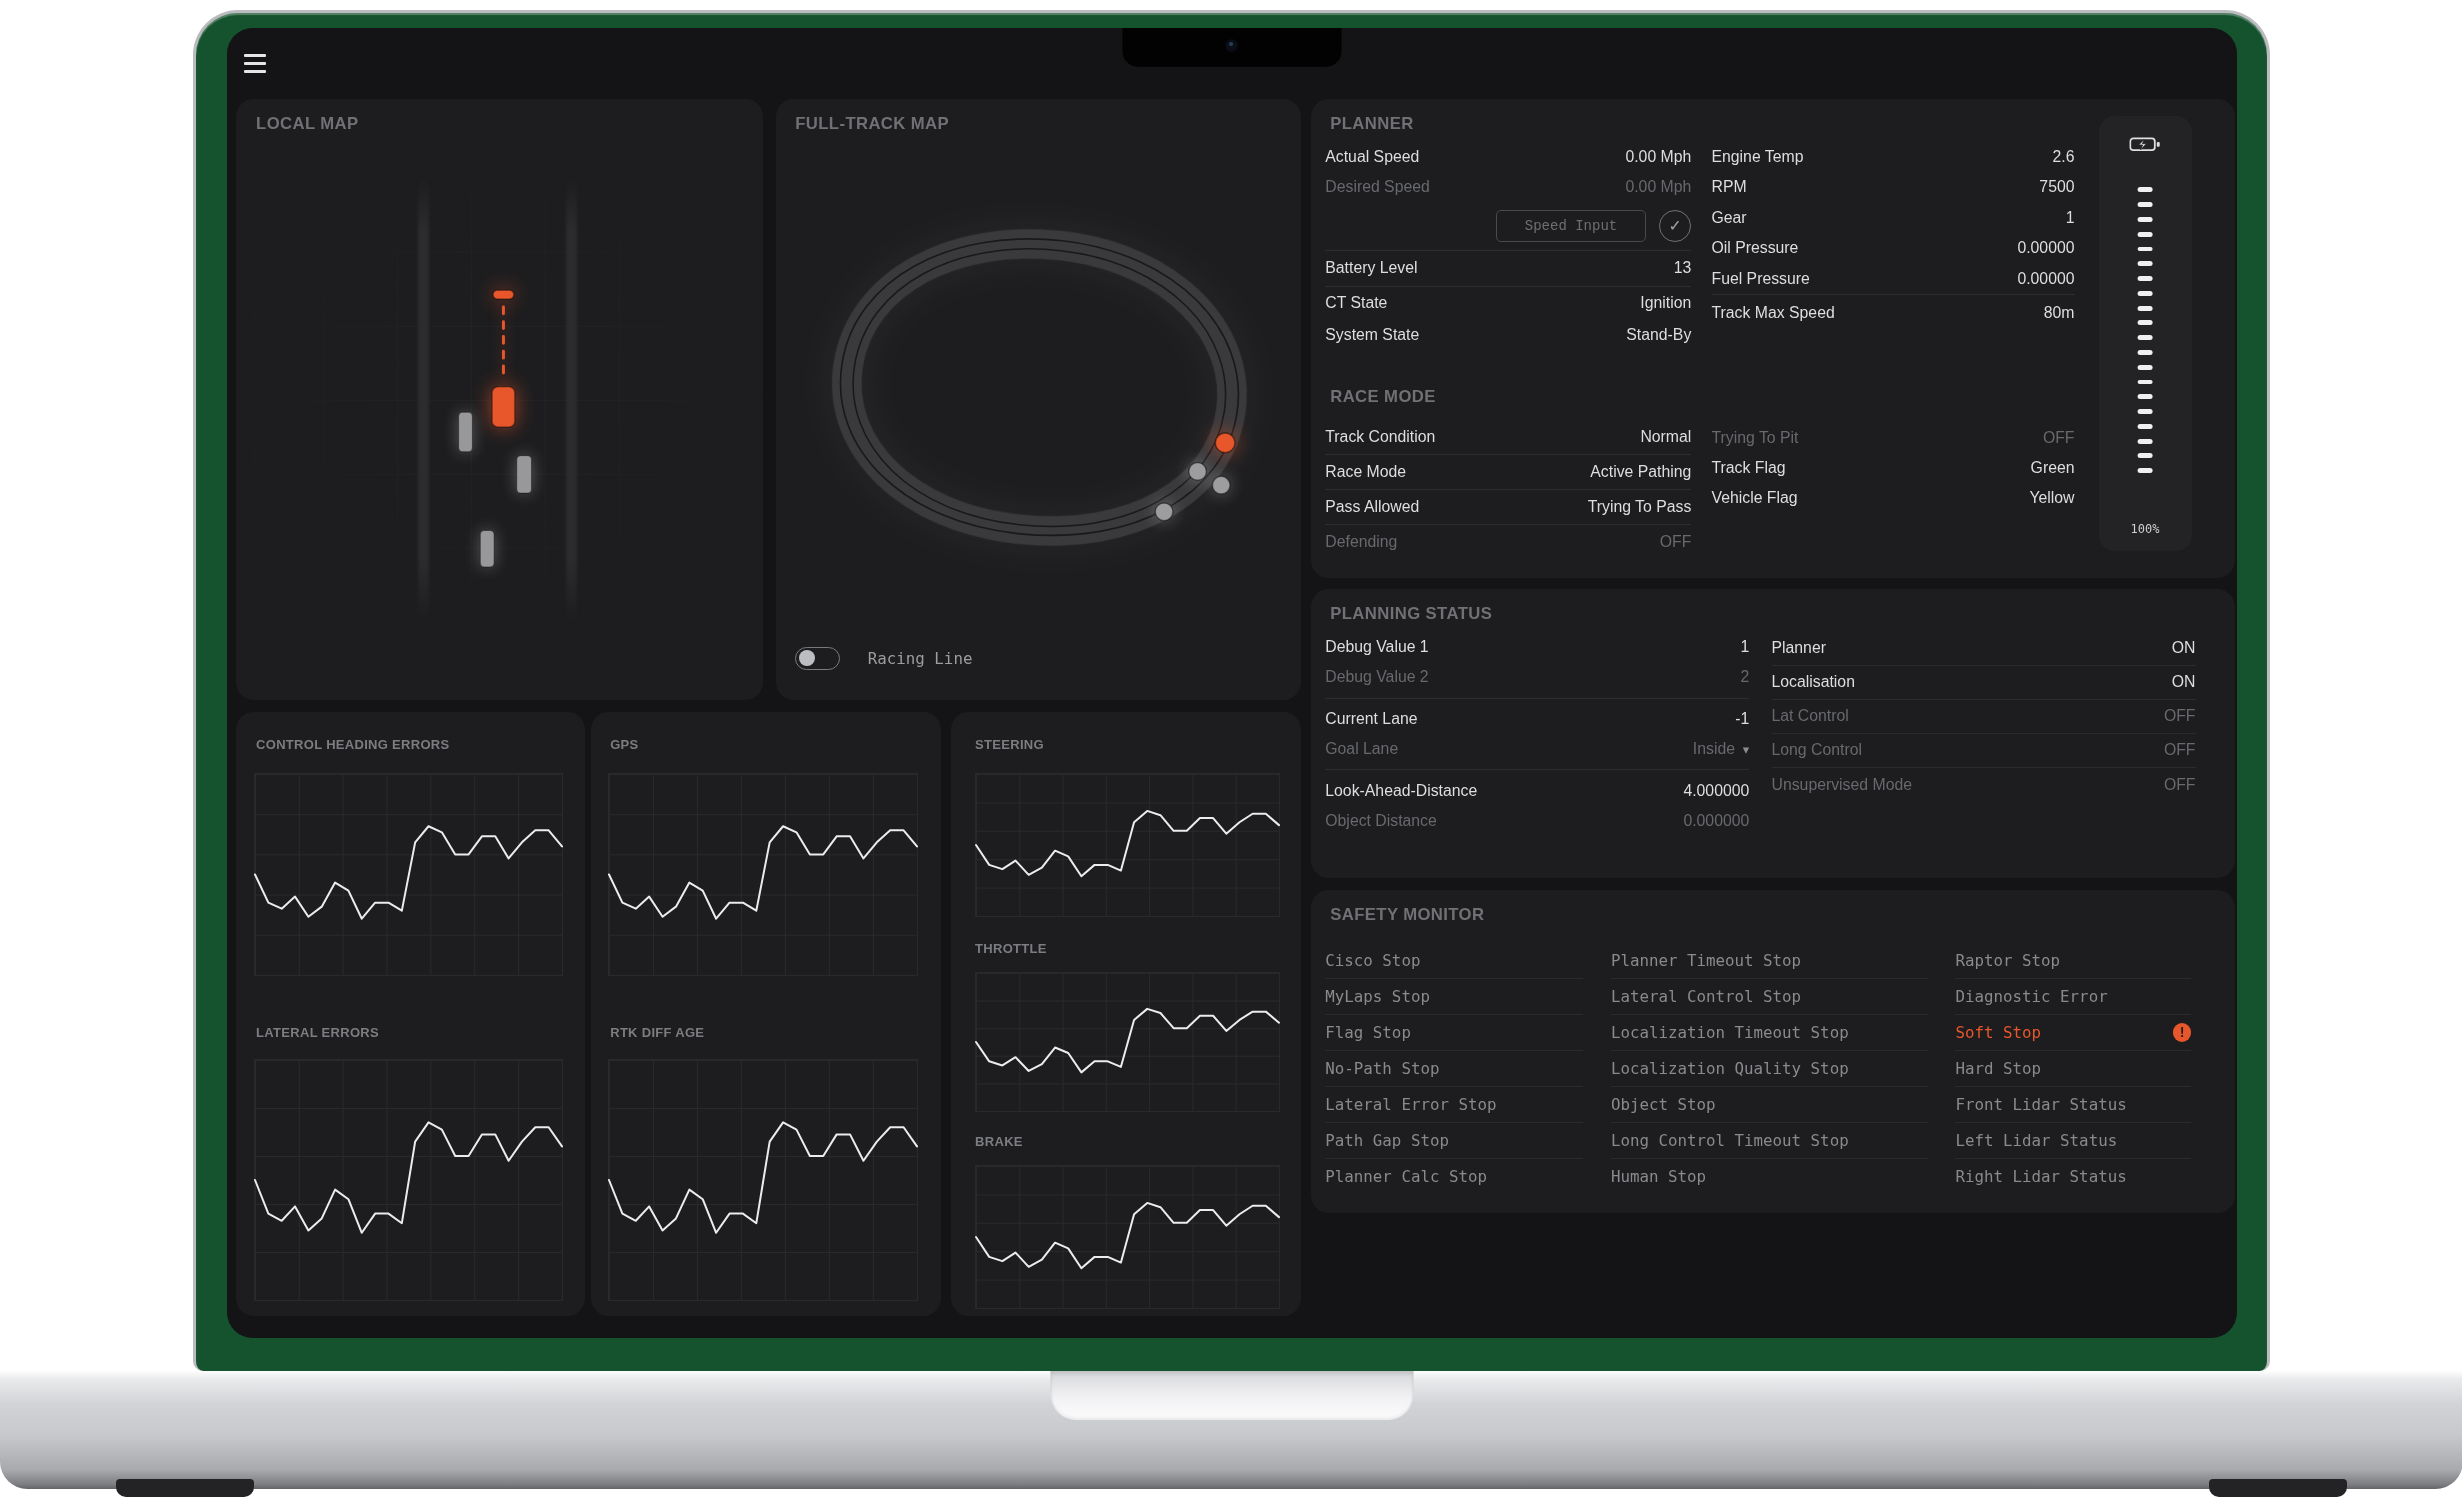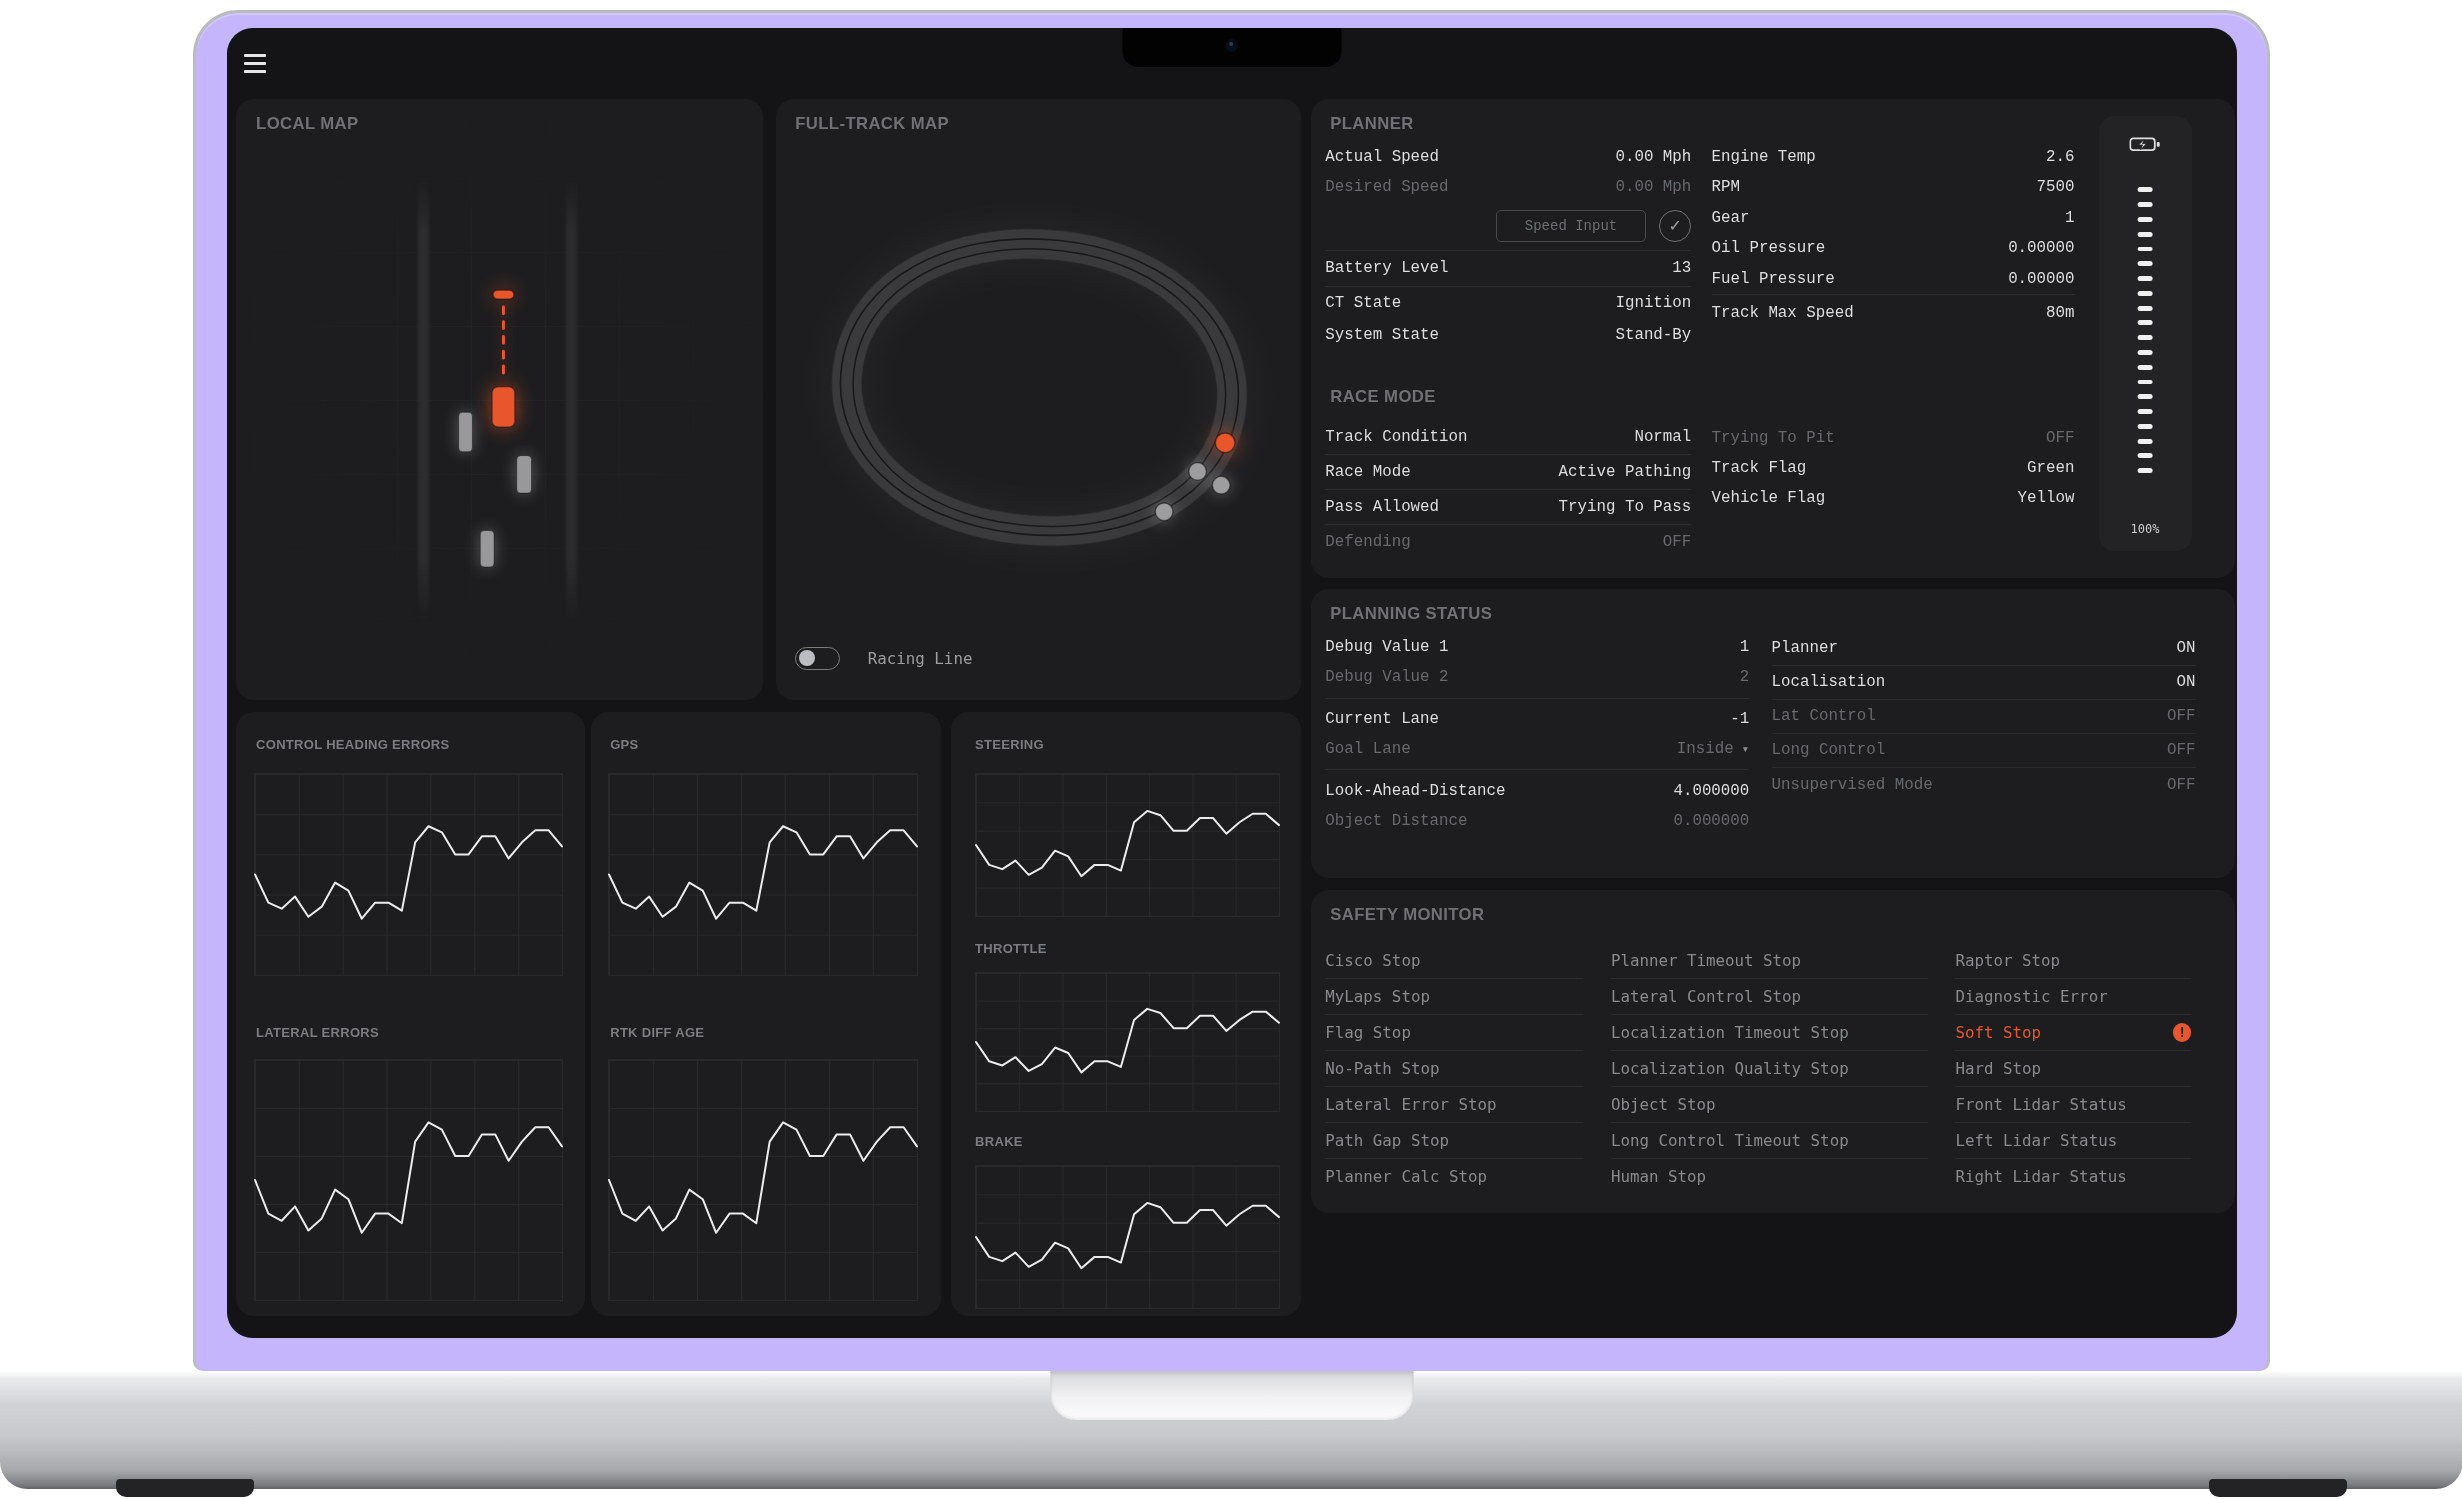--- a/index.html
+++ b/index.html
@@ -13,21 +13,21 @@
           border-radius:0 0 27.6px 27.6px; }
   .scoop { position:absolute; left:50%; top:0; transform:translateX(-50%);
            width:363px; height:49px; border-radius:0 0 25.6px 25.6px;
            background:linear-gradient(180deg,#d6d7da 0%,#f2f2f4 55%,#fbfbfc 100%);
            box-shadow:inset 0 -2px 3px rgba(0,0,0,.07), inset 0 3px 3.9px rgba(0,0,0,.10); }
   .foot { position:absolute; bottom:-7.9px; width:138px; height:17.7px; background:#232325;
           border-radius:3.9px 3.9px 9.9px 9.9px; }
   .foot-l { left:116px; } .foot-r { right:116px; }
 
   .screen { position:absolute; left:193px; top:9.9px; width:2077px; height:1361px;
-            background:#c4b5fd; border:3px solid #babbbe; border-bottom:none;
+            background:#14532d; border:3px solid #babbbe; border-bottom:none;
             border-radius:45px 45px 9.9px 9.9px;
             box-shadow:inset 0 2px 1px rgba(255,255,255,.28); }
   .content { position:absolute; left:30.5px; top:14.8px; width:2010px; height:1310px;
              background:#141416; border-radius:25.6px; overflow:hidden; }
   .notch { position:absolute; left:50%; top:0; transform:translateX(-50%);
            width:219px; height:39px; background:#020203; border-radius:0 0 15.8px 15.8px; }
   .cam { position:absolute; left:50%; top:11.8px; transform:translateX(-50%);
          width:12.8px; height:12.8px; border-radius:50%; background:#0b1018;
          box-shadow:inset 0 0 3px #000; }
   .cam::after { content:""; position:absolute; left:3.9px; top:3px; width:3.9px; height:3.9px;
@@ -49,21 +49,21 @@
   #card-planning{ left:1084px; top:561px; width:924px; height:289px; }
   #card-safety  { left:1084px; top:862px; width:924px; height:323px; }
   #card-actions { left:1084px; top:1197px;width:924px; height:91px; display:flex;
                   align-items:center; padding:0 21.7px; gap:13.8px; }
 
   .sec-title { position:absolute; left:19.7px; top:15.8px; font-size:16.7px; font-weight:700;
                letter-spacing:0.4px; color:#717175; }
 
   
   .kv { display:flex; justify-content:space-between; align-items:center; height:30.5px;
-        font-family:Liberation Mono, monospace; font-size:15.8px; color:#dededf; }
+        font-family:Liberation Sans, sans-serif; font-size:15.8px; color:#dededf; }
   .kv.dim { color:#68696d; }
   .hr { border-top:1px solid #2d2d30; }
   .chev::after { content:"▾"; font-size:12.8px; margin-left:7.9px; color:#8a8b8e; }
   .withchev { display:flex; align-items:center; }
 
   
   .pl-left  { position:absolute; left:14.8px;  top:43px; width:366px; }
   .pl-right { position:absolute; left:401px; top:43px; width:363px; }
   .speed-row { display:flex; justify-content:flex-end; align-items:center; gap:12.8px;
                height:47px; }

